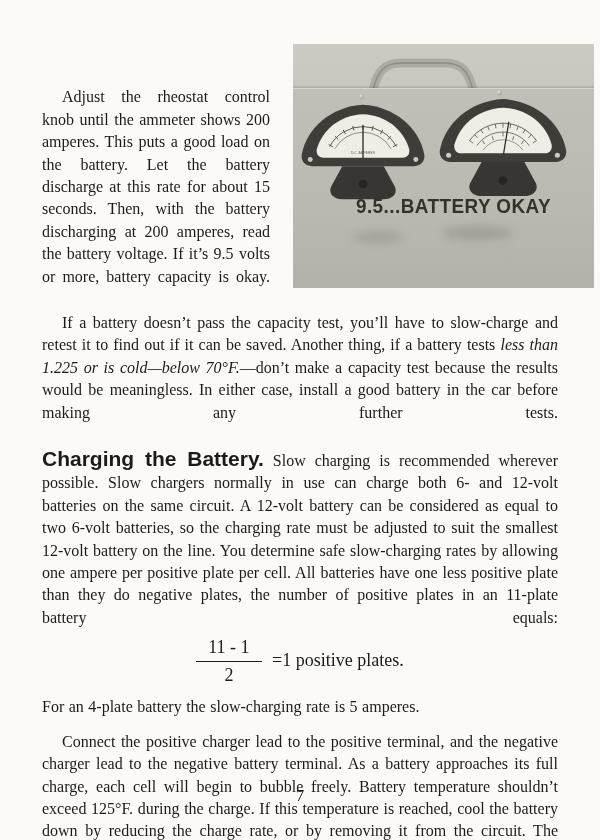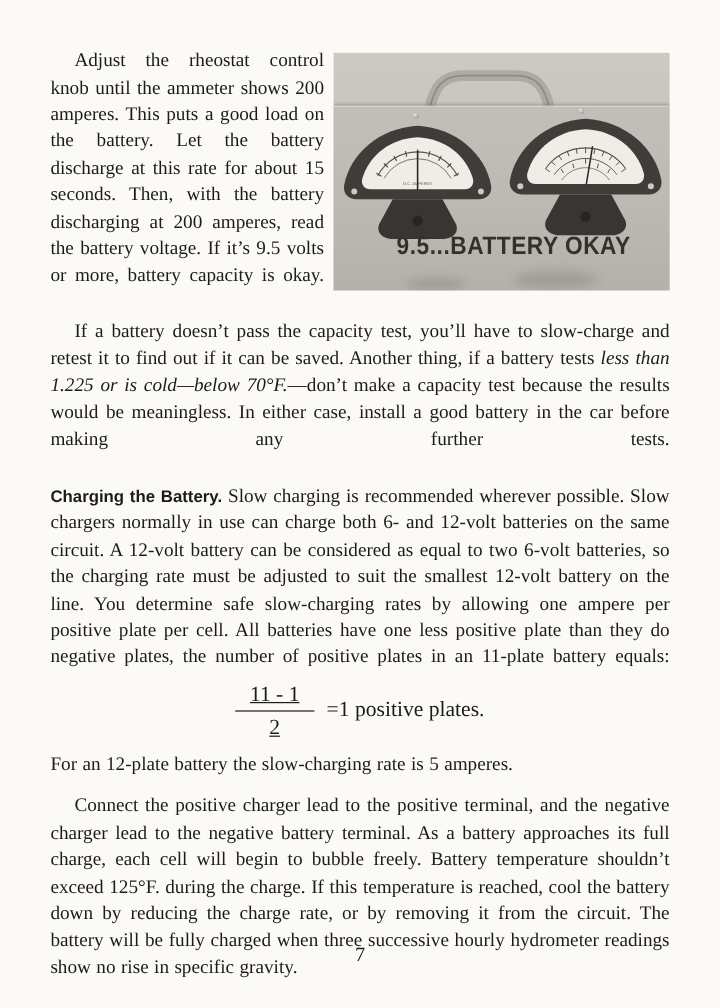--- a/index.html
+++ b/index.html
@@ -12,41 +12,42 @@
   }
   .page {
     box-sizing: border-box;
     width: 600px; height: 840px;
     padding: 40px 42px 0 42px;
     position: relative;
   }
   
   .top-section {
     display: flex;
-    gap: 8px;
-    align-items: center;
+    gap: 23px;
+    align-items: flex-end;
   }
   .left-col { width: 228px; flex: 0 0 228px; }
   .body-text {
     font-size: 16px;
     line-height: 22.4px;
     text-align: justify;
     margin: 0;
     word-spacing: 0.5px;
   }
   .body-text.indent { text-indent: 20px; }
   .last-just { text-align-last: justify; }
   
   .photo {
     margin: 4px 0 0 0;
-    width: 280px; height: 198px;
+    width: 280px; height: 244px;
     position: relative;
     flex: 0 0 280px;
     background: linear-gradient(180deg, #cdcac4 0%, #c7c4be 30%, #c3c0ba 100%);
     overflow: hidden;
+    padding-left: 21px;
   }
   .tester-panel {
     position: absolute; left: 0; right: 0; top: 44px; bottom: 0;
     background: linear-gradient(180deg, #c2bfb8 0%, #bcb9b2 55%, #b4b1aa 100%);
     border-top: 1px solid #d9d6d0;
     box-shadow: 0 -1px 2px rgba(90,88,84,.35);
   }
   .tester-handle {
     position: absolute; left: 76px; top: 14px;
     width: 108px; height: 34px;
@@ -69,29 +70,29 @@
   .photo-smudge {
     position: absolute; border-radius: 50%;
     background: rgba(120,117,110,.35); filter: blur(4px);
   }
   
   .formula {
     text-align: center;
     font-size: 18px;
     margin: 8px 0 6px 0;
   }
-  .frac { display: inline-block; text-align: center; vertical-align: middle; text-decoration: underline; }
+  .frac { display: inline-block; text-align: center; vertical-align: middle; }
   .frac .num { display: block; border-bottom: 1.5px solid #1c1b19; padding: 0 12px 3px 12px; }
   .frac .den { display: block; padding-top: 3px; }
   .formula-result { margin-left: 6px; }
   
   .run-in-heading {
     font-family: "Liberation Sans", sans-serif;
     font-weight: 700;
-    font-size: 14px;
+    font-size: 21px;
   }
   .ital { font-style: italic; }
   p.space-above { margin-top: 24px; }
   .rate-line { text-align: left; margin-top: 10px; }
   
   .page-number {
     position: absolute; left: 0; right: 0; top: 786px;
     text-align: center;
     font-size: 17px;
   }
@@ -187,19 +188,19 @@
   <p class="body-text last-just space-above"><span class="run-in-heading">Charging the Battery.</span><span> Slow charging is recommended wherever possible. Slow chargers normally in use can charge both 6- and 12-volt batteries on the same circuit. A 12-volt battery can be considered as equal to two 6-volt batteries, so the charging rate must be adjusted to suit the smallest 12-volt battery on the line. You determine safe slow-charging rates by allowing one ampere per positive plate per cell. All batteries have one less positive plate than they do negative plates, the number of positive plates in an 11-plate battery equals:</span></p>
 
   <div class="formula">
     <span class="frac">
       <span class="num">11 - 1</span>
       <span class="den">2</span>
     </span>
     <span class="formula-result">=1 positive plates.</span>
   </div>
 
-  <p class="body-text rate-line">For an 12-plate battery the slow-charging rate is 5 amperes.</p>
+  <p class="body-text rate-line">For an 4-plate battery the slow-charging rate is 5 amperes.</p>
 
   <p class="body-text indent space-above" style="margin-top:12px;">Connect the positive charger lead to the positive terminal, and the negative charger lead to the negative battery terminal. As a battery approaches its full charge, each cell will begin to bubble freely. Battery temperature shouldn’t exceed 125°F. during the charge. If this temperature is reached, cool the battery down by reducing the charge rate, or by removing it from the circuit. The battery will be fully charged when three successive hourly hydrometer readings show no rise in specific gravity.</p>
 
   <div class="page-number">7</div>
 
 </div>
 
 </body></html>

